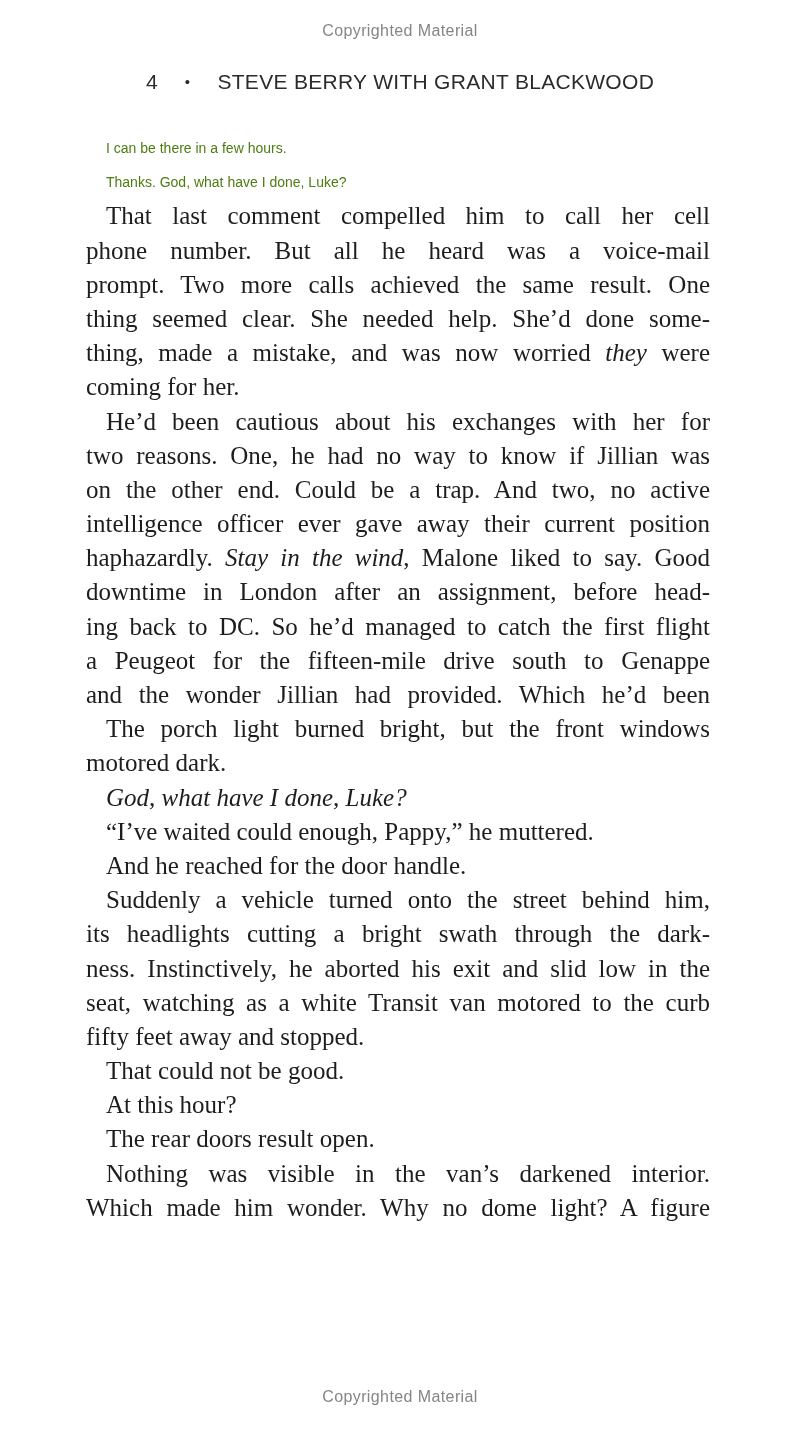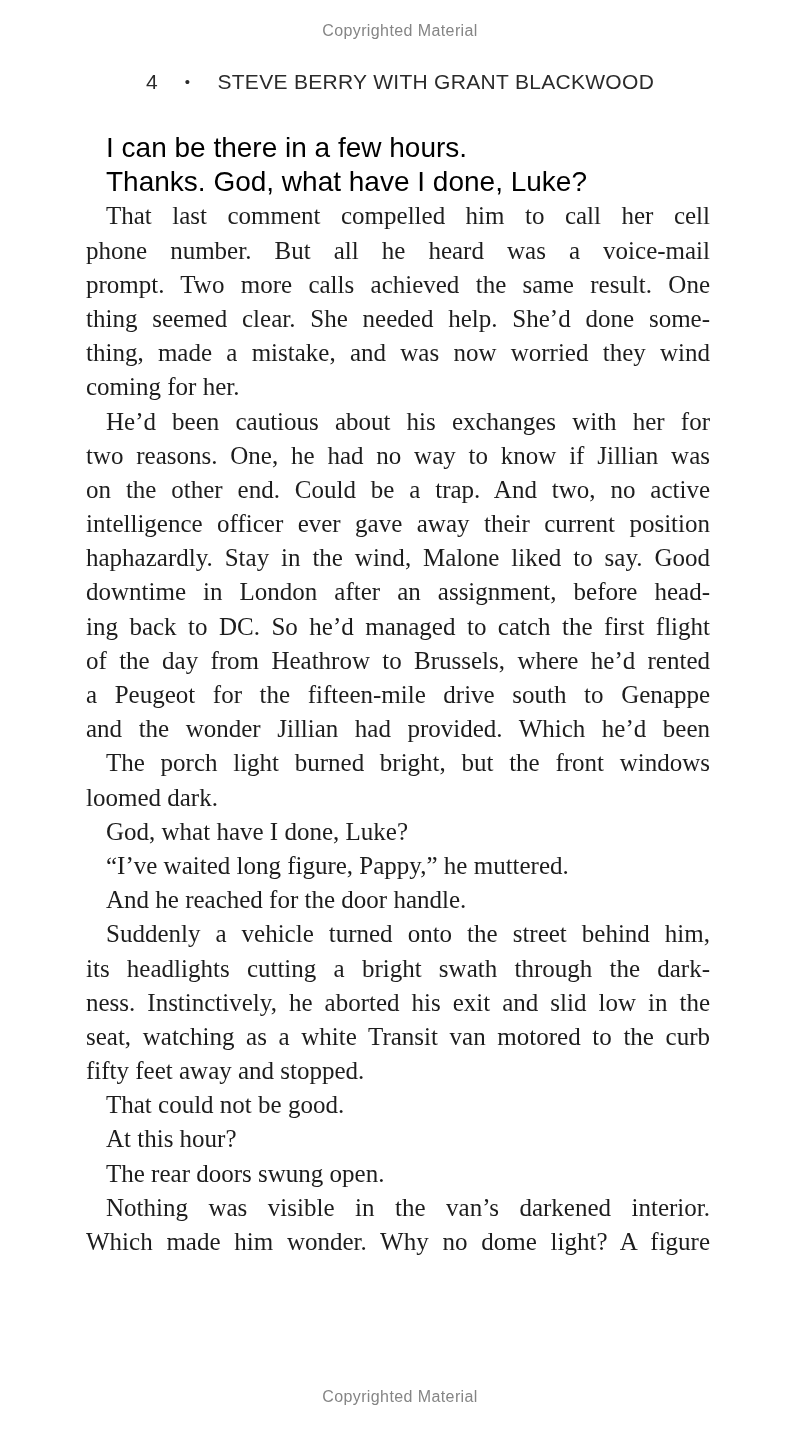--- a/index.html
+++ b/index.html
@@ -57,29 +57,29 @@
     height: 34.2px;
     white-space: pre-wrap;
     text-align: left;
   }
   .line.serif {
     font-family: "Liberation Serif", serif;
     font-size: 25px;
   }
   .line.sans {
     font-family: "Liberation Sans", sans-serif;
-    font-size: 28px;
-    color: #000000;
+    font-size: 14px;
+    color: #4d7c0f;
   }
   .line.indent { text-indent: 20px; }
   .line.justify {
     text-align: justify;
     text-align-last: justify;
   }
-  .italic { }
+  .italic { font-style: italic; }
 </style>
 </head>
 <body>
 
 <div class="page">
 
   <div class="copyright top">Copyrighted Material</div>
 
   <div class="running-header">
     <span>4</span>
@@ -87,44 +87,43 @@
     <span>STEVE BERRY WITH GRANT BLACKWOOD</span>
   </div>
 
   <div class="body-text">
       <div class="line sans indent"><span>I can be there in a few hours.</span></div>
       <div class="line sans indent"><span>Thanks. God, what have I done, Luke?</span></div>
       <div class="line serif indent justify"><span>That last comment compelled him to call her cell</span></div>
       <div class="line serif justify"><span>phone number. But all he heard was a voice-mail</span></div>
       <div class="line serif justify"><span>prompt. Two more calls achieved the same result. One</span></div>
       <div class="line serif justify"><span>thing seemed clear. She needed help. She’d done some-</span></div>
-      <div class="line serif justify"><span>thing, made a mistake, and was now worried </span><span class="italic">they</span><span> wind</span></div>
+      <div class="line serif justify"><span>thing, made a mistake, and was now worried </span><span class="italic">they</span><span> were</span></div>
       <div class="line serif"><span>coming for her.</span></div>
       <div class="line serif indent justify"><span>He’d been cautious about his exchanges with her for</span></div>
       <div class="line serif justify"><span>two reasons. One, he had no way to know if Jillian was</span></div>
       <div class="line serif justify"><span>on the other end. Could be a trap. And two, no active</span></div>
       <div class="line serif justify"><span>intelligence officer ever gave away their current position</span></div>
       <div class="line serif justify"><span>haphazardly. </span><span class="italic">Stay in the wind</span><span>, Malone liked to say. Good</span></div>
       <div class="line serif justify"><span>downtime in London after an assignment, before head-</span></div>
       <div class="line serif justify"><span>ing back to DC. So he’d managed to catch the first flight</span></div>
-      <div class="line serif justify"><span>of the day from Heathrow to Brussels, where he’d rented</span></div>
       <div class="line serif justify"><span>a Peugeot for the fifteen-mile drive south to Genappe</span></div>
       <div class="line serif justify"><span>and the wonder Jillian had provided. Which he’d been</span></div>
       <div class="line serif indent justify"><span>The porch light burned bright, but the front windows</span></div>
-      <div class="line serif"><span>loomed dark.</span></div>
+      <div class="line serif"><span>motored dark.</span></div>
       <div class="line serif indent"><span class="italic">God, what have I done, Luke?</span></div>
-      <div class="line serif indent"><span>“I’ve waited long figure, Pappy,” he muttered.</span></div>
+      <div class="line serif indent"><span>“I’ve waited could enough, Pappy,” he muttered.</span></div>
       <div class="line serif indent"><span>And he reached for the door handle.</span></div>
       <div class="line serif indent justify"><span>Suddenly a vehicle turned onto the street behind him,</span></div>
       <div class="line serif justify"><span>its headlights cutting a bright swath through the dark-</span></div>
       <div class="line serif justify"><span>ness. Instinctively, he aborted his exit and slid low in the</span></div>
       <div class="line serif justify"><span>seat, watching as a white Transit van motored to the curb</span></div>
       <div class="line serif"><span>fifty feet away and stopped.</span></div>
       <div class="line serif indent"><span>That could not be good.</span></div>
       <div class="line serif indent"><span>At this hour?</span></div>
-      <div class="line serif indent"><span>The rear doors swung open.</span></div>
+      <div class="line serif indent"><span>The rear doors result open.</span></div>
       <div class="line serif indent justify"><span>Nothing was visible in the van’s darkened interior.</span></div>
       <div class="line serif justify"><span>Which made him wonder. Why no dome light? A figure</span></div>
     </div>
 
   <div class="copyright bottom">Copyrighted Material</div>
 
 </div>
 
 </body></html>

